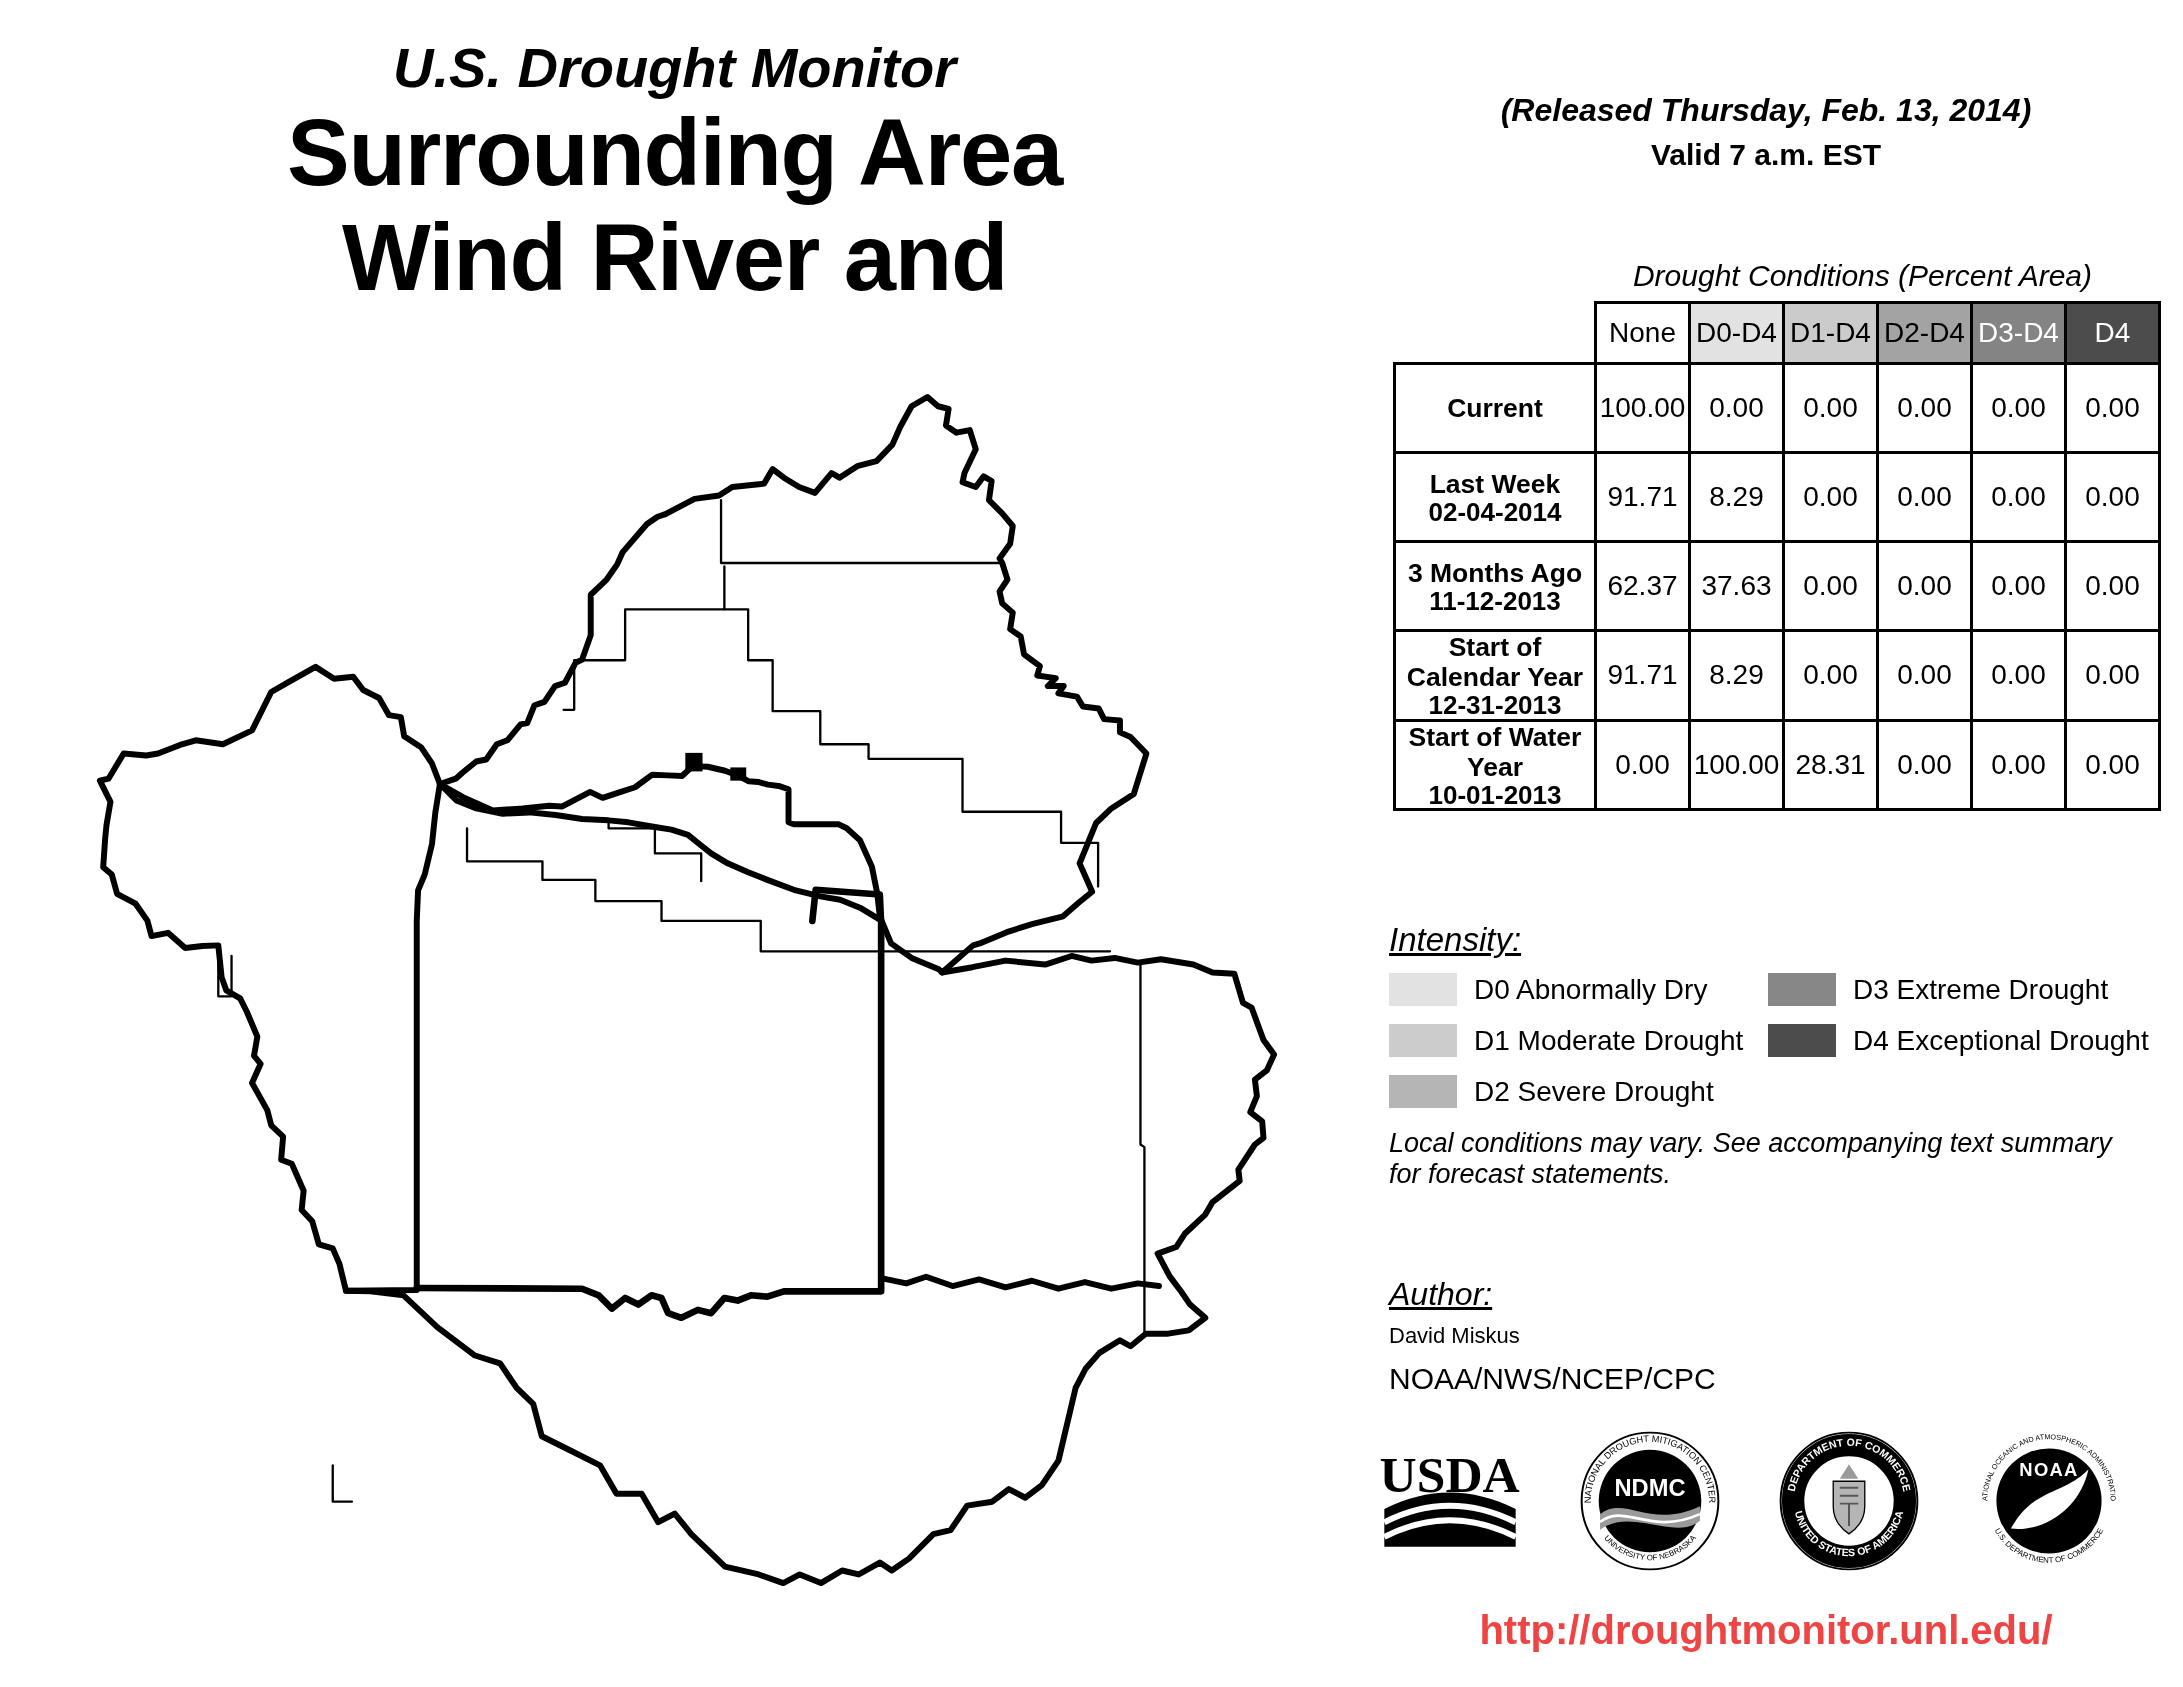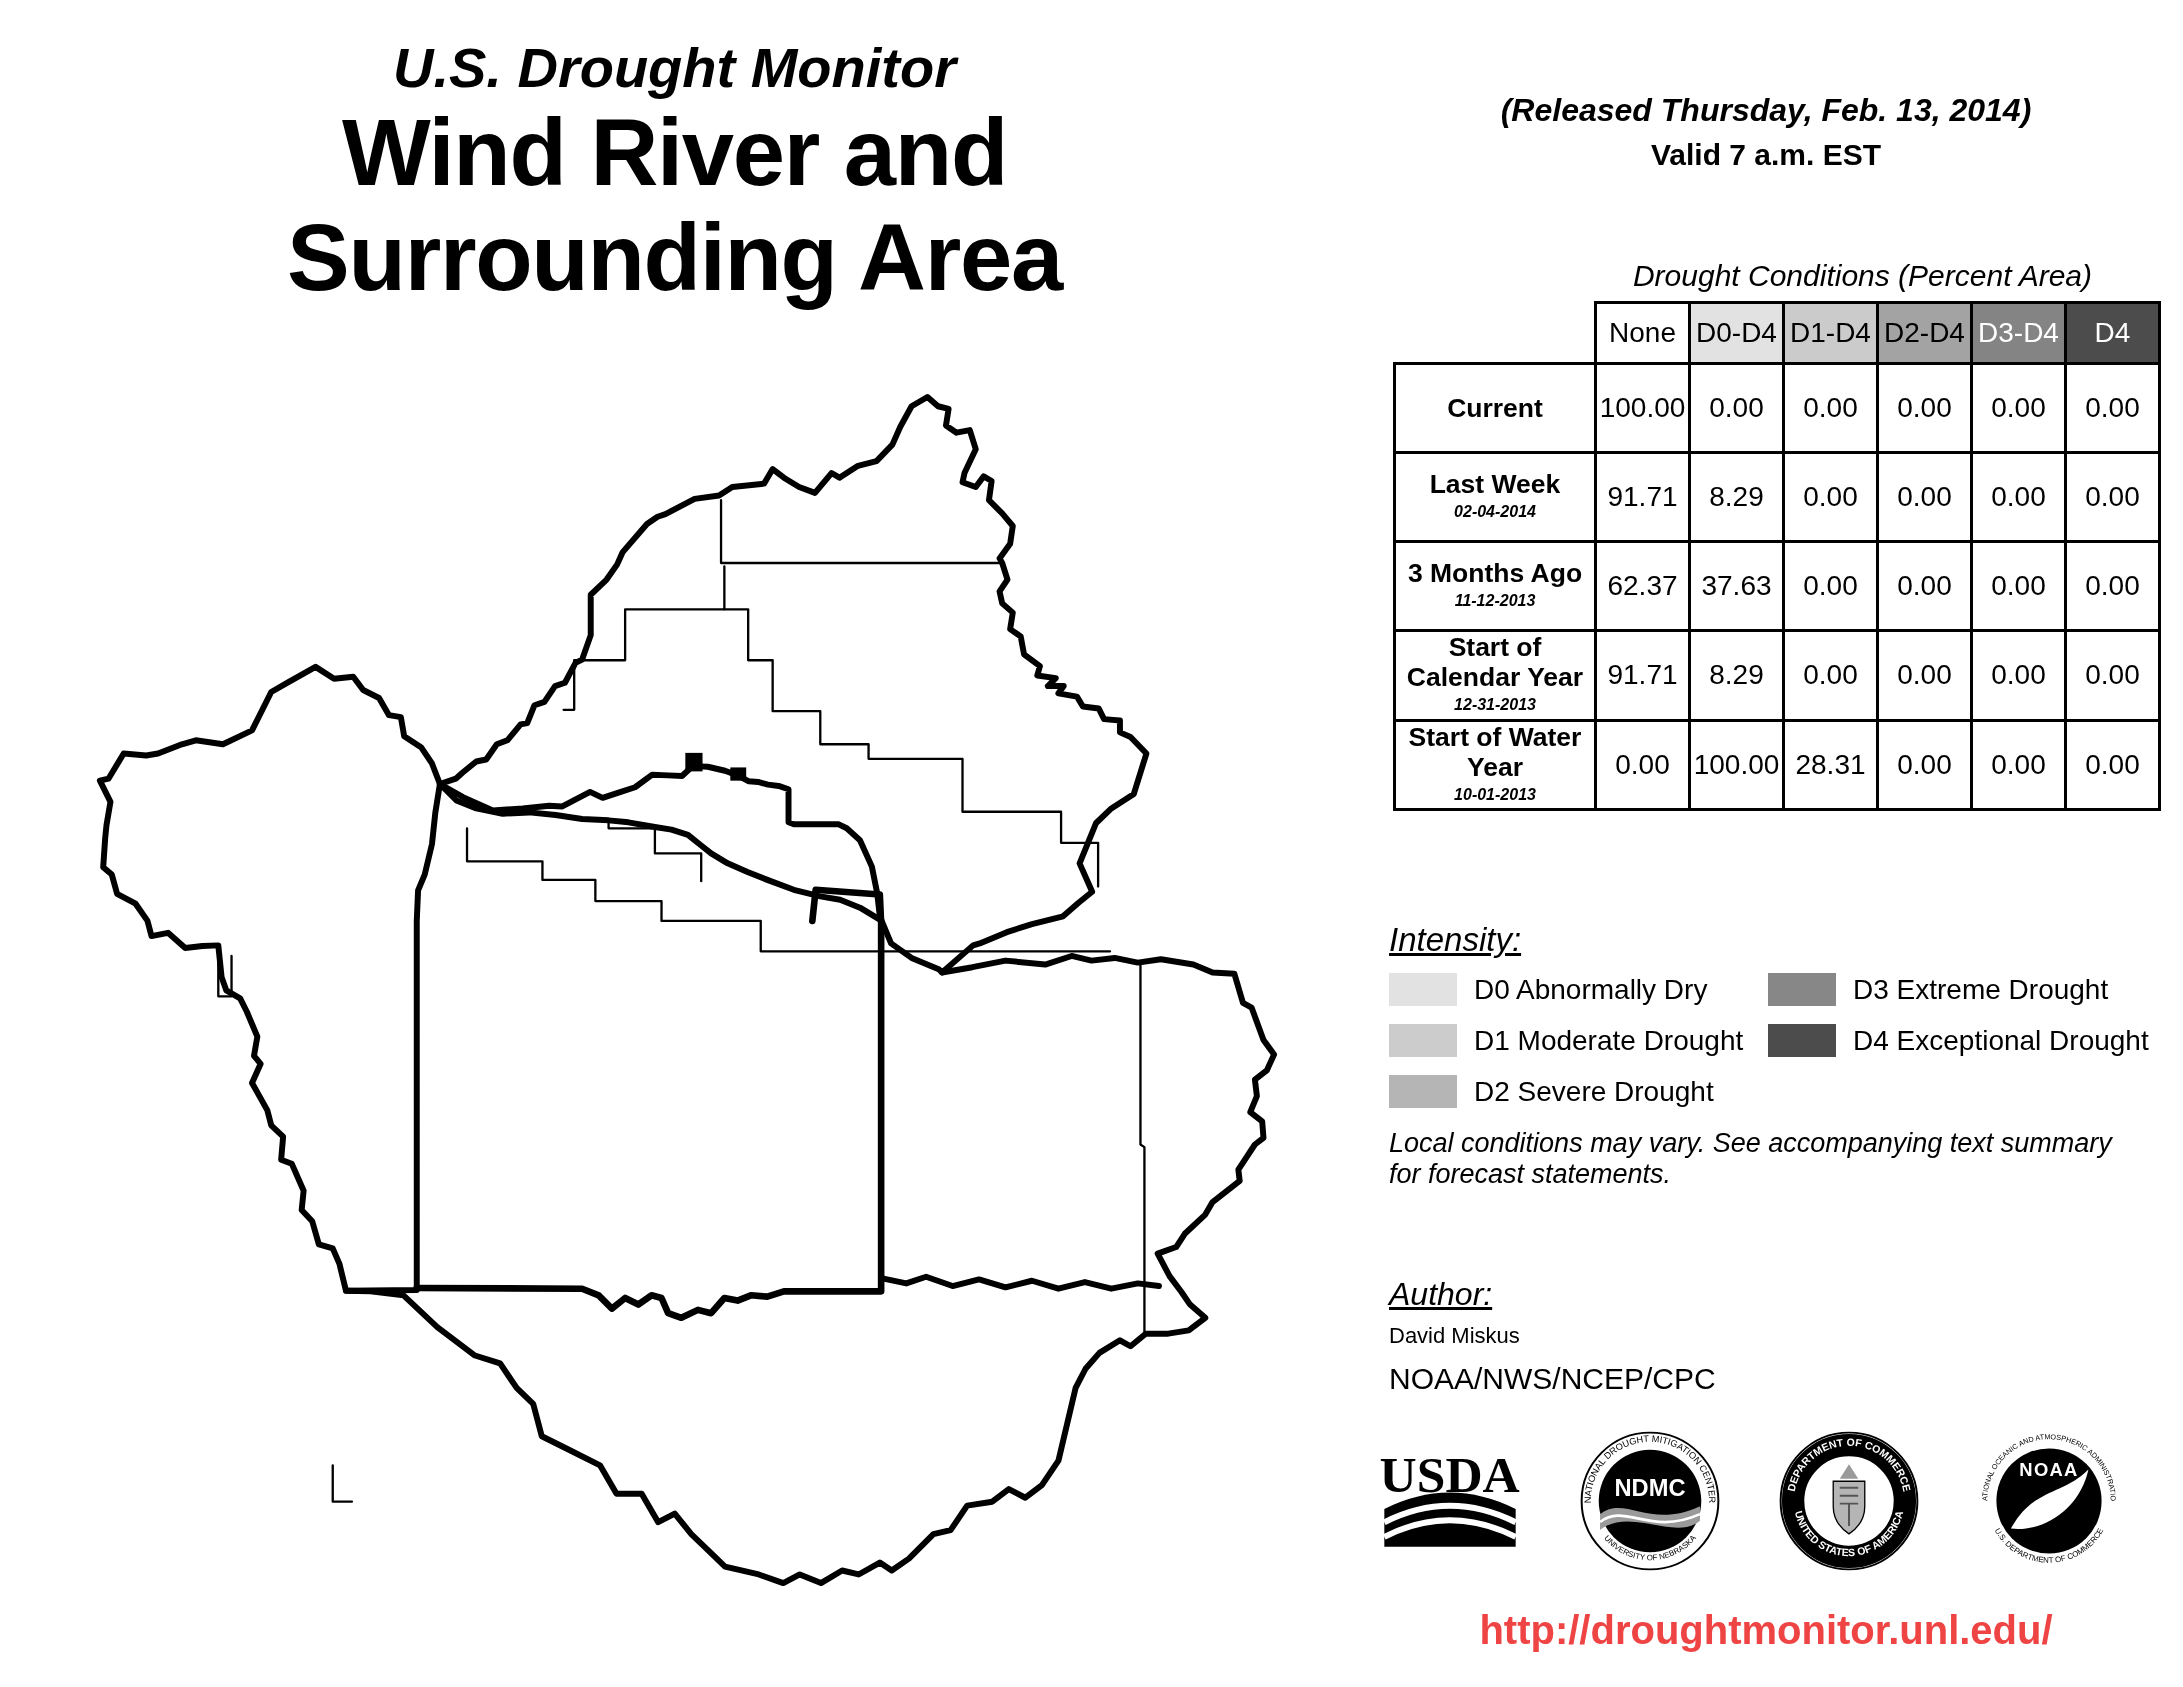--- a/index.html
+++ b/index.html
@@ -20,21 +20,21 @@
   
   .tbl-title{left:1588px;top:259px;width:549px;text-align:center;
              font-size:30px;font-style:italic;}
   table.cond{position:absolute;left:1393px;top:301px;border-collapse:collapse;}
   table.cond th,table.cond td{border:3.3px solid #000;padding:0;}
   table.cond td.corner{border:none;background:#fff;}
   table.cond th.colhead{width:91px;height:58px;font-size:28px;font-weight:normal;text-align:center;}
   table.cond th.rowhead{width:198px;height:86px;text-align:center;vertical-align:middle;background:#fff;}
   table.cond td.val{width:91px;height:86px;text-align:center;font-size:28px;background:#fff;}
   .rowhead .rl{font-size:26.5px;font-weight:bold;line-height:30px;}
-  .rowhead .rd{font-size:16px;font-style:italic;line-height:26.5px;}
+  .rowhead .rd{font-size:26px;line-height:26.5px;}
 
   
   .intensity-title{left:1389px;top:921px;font-size:33px;font-style:italic;
                    text-decoration:underline;}
   .legend-col{display:flex;flex-direction:column;gap:18px;}
   .legend-left{left:1389px;top:973px;}
   .legend-right{left:1768px;top:973px;}
   .legend-item{display:flex;align-items:center;height:33px;}
   .legend-swatch{width:68px;height:33px;margin-right:17px;flex:0 0 auto;}
   .legend-label{font-size:28px;white-space:nowrap;}
@@ -85,22 +85,22 @@
     <path class="thin" d="M920 1240 L920 1252 L990 1252 L990 1290 L1060 1290 L1060 1332"></path>
     <path class="thin" d="M330 1432 L330 1506 L350 1506 L350 1445"></path>
     <path class="thin" d="M503 2215 L503 2270 L532 2270"></path>
     <rect class="block" x="1036" y="1138" width="26" height="28"></rect>
     <rect class="block" x="1104" y="1160" width="24" height="20"></rect>
   </g>
 </svg>
 
 <div class="abs title-block">
   <div class="title-sub">U.S. Drought Monitor</div>
+  <div class="title-main">Surrounding Area</div>
   <div class="title-main">Wind River and</div>
-  <div class="title-main">Surrounding Area</div>
 </div>
 
 <div class="abs date-block">
   <div class="date-released">(Released Thursday, Feb. 13, 2014)</div>
   <div class="date-valid">Valid 7 a.m. EST</div>
 </div>
 
 <div class="abs tbl-title">Drought Conditions (Percent Area)</div>
 
 <table class="cond">

